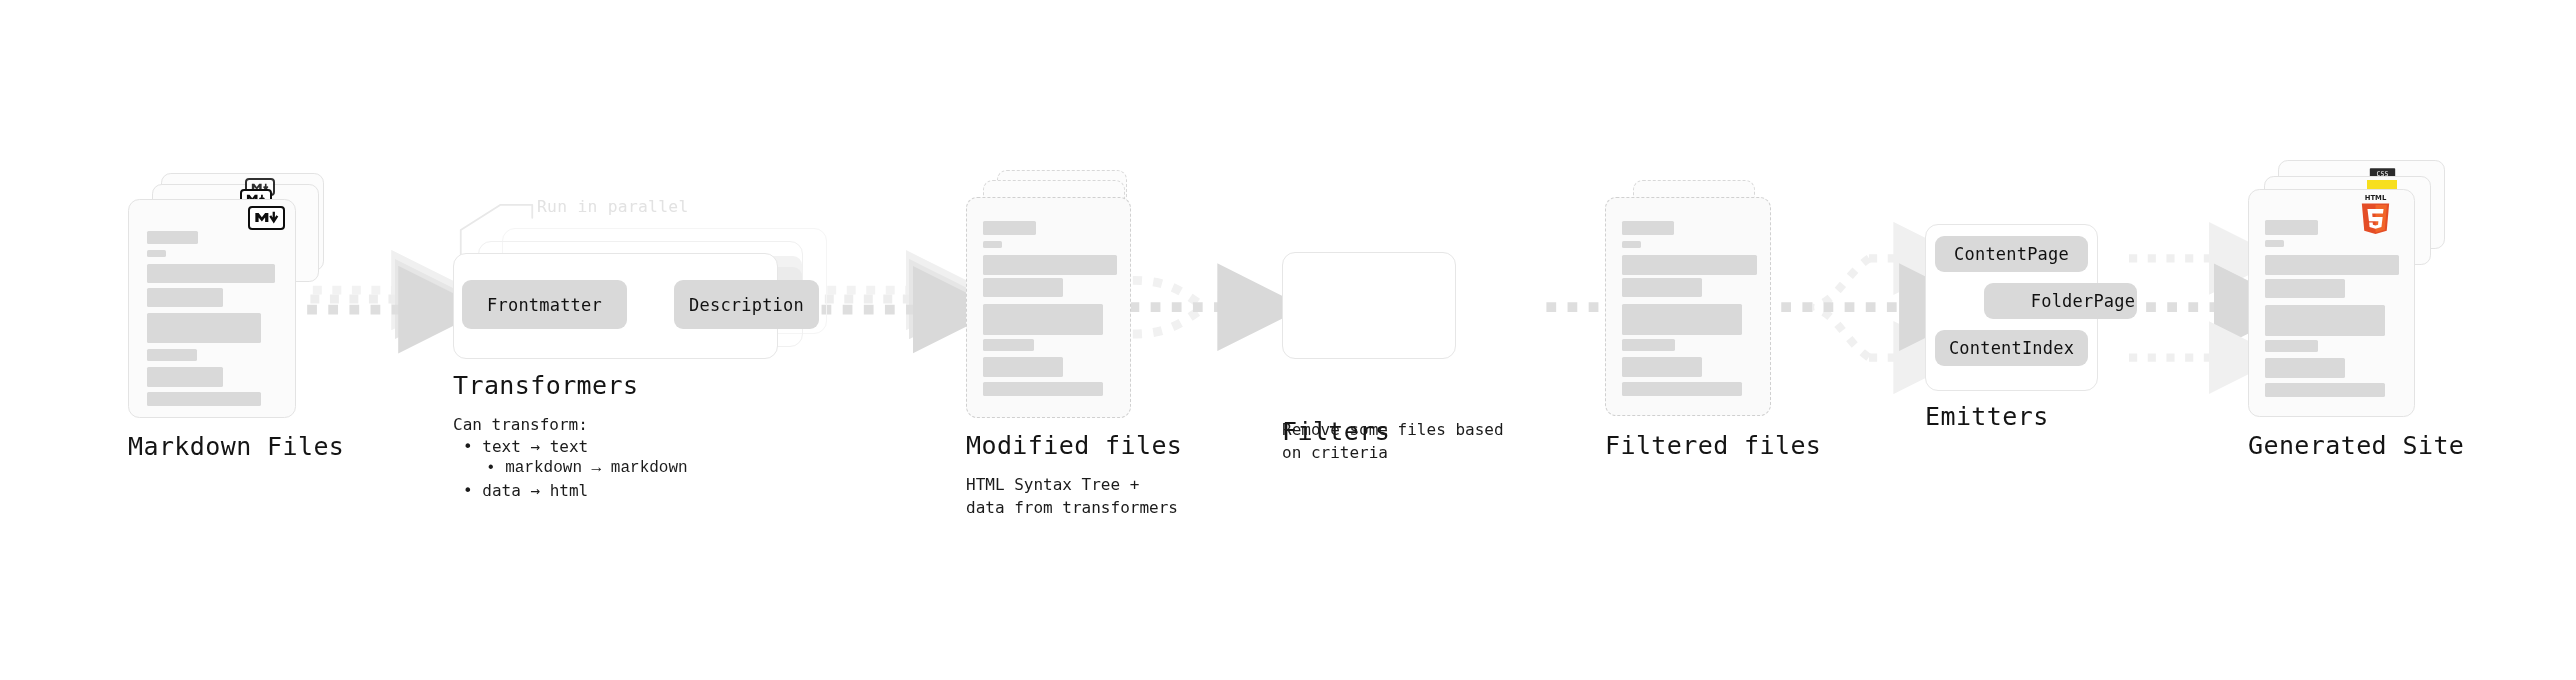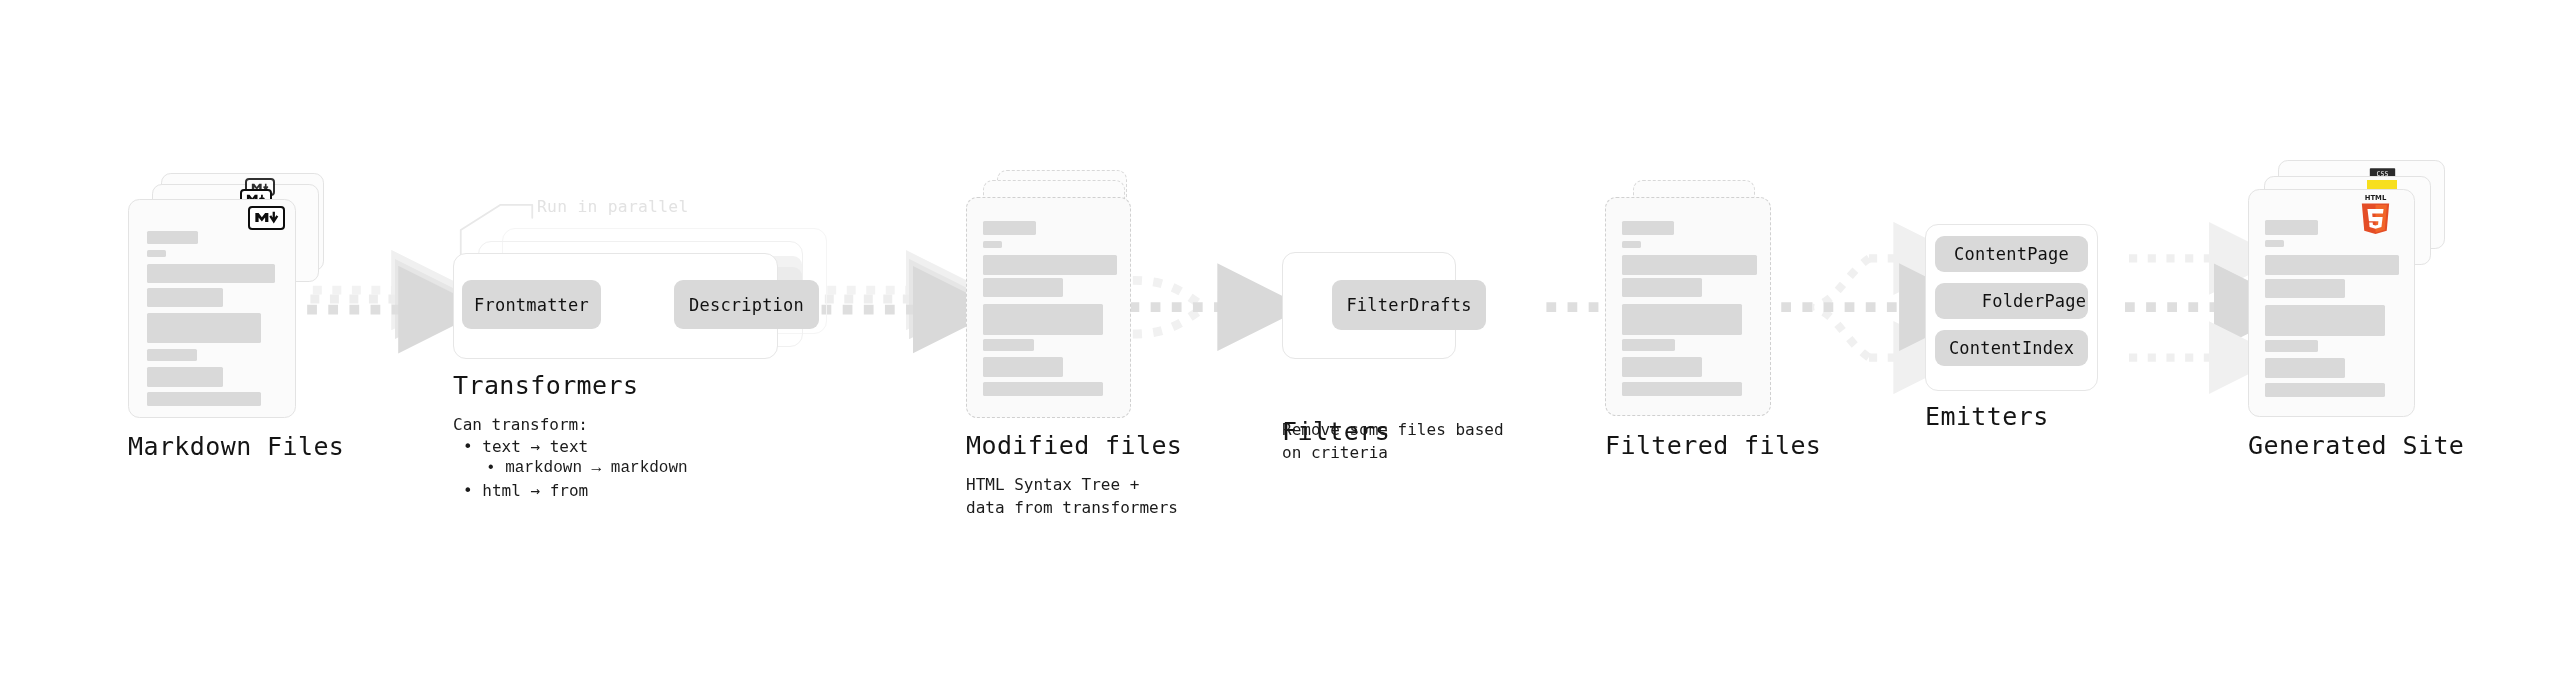--- a/index.html
+++ b/index.html
@@ -236,48 +236,47 @@
 
   <div class="groupbox fainter" style="left:502px; top:228px; width:325px; height:106px;"></div>
   <div class="pill ghost2" style="left:515px; top:256px; width:126px; height:49px;"></div>
   <div class="pill ghost2" style="left:657px; top:256px; width:145px; height:49px;"></div>
 
   <div class="groupbox faint" style="left:478px; top:241px; width:325px; height:106px;"></div>
   <div class="pill ghost" style="left:484px; top:267px; width:126px; height:50px;"></div>
   <div class="pill ghost" style="left:657px; top:267px; width:145px; height:50px;"></div>
 
   <div class="groupbox" style="left:453px; top:253px; width:325px; height:106px;"></div>
-  <div class="pill" style="left:462px; top:280px; width:139px; height:49px;">Frontmatter</div>
+  <div class="pill" style="left:462px; top:280px; width:165px; height:49px;">Frontmatter</div>
   <div class="pill" style="left:674px; top:280px; width:145px; height:49px;">Description</div>
 
   <div class="stage-title" style="left:453px; top:371px;">Transformers</div>
   <div class="stage-desc" style="left:453px; top:413px;">Can transform:</div>
   <div class="stage-desc" style="left:463px; top:435px;">• text → text</div>
   <div class="stage-desc" style="left:486px; top:457px;font-family:Liberation Mono, monospace;">• markdown → markdown</div>
-  <div class="stage-desc" style="left:463px; top:479px;">• html → from</div>
+  <div class="stage-desc" style="left:463px; top:479px;">• data → html</div>
 
   <div class="filecard dashed ghost" style="left:997px; top:170px; width:130px; height:89px; border-radius:9.8px;"></div>
   <div class="filecard dashed ghost" style="left:983px; top:180px; width:142px; height:89px; border-radius:9.8px;"></div>
   <div class="filecard dashed" style="left:966px; top:197px; width:165px; height:221px;">
     <div class="bar" style="left:16.3px; top:23px;  width:53px;  height:14px;"></div>
     <div class="bar" style="left:16.3px; top:43px;  width:18.7px;  height:6.5px;"></div>
     <div class="bar" style="left:16.3px; top:57px;  width:134px; height:19.5px;"></div>
     <div class="bar" style="left:16.3px; top:80px;  width:80px;  height:18.7px;"></div>
     <div class="bar" style="left:16.3px; top:106px; width:120px; height:31px;"></div>
     <div class="bar" style="left:16.3px; top:141px; width:51px;  height:12.2px;"></div>
     <div class="bar" style="left:16.3px; top:159px; width:80px;  height:19.5px;"></div>
     <div class="bar" style="left:16.3px; top:184px; width:120px; height:14px;"></div>
   </div>
 
   <div class="stage-title" style="left:966px; top:431px;">Modified files</div>
   <div class="stage-desc" style="left:966px; top:473px;">HTML Syntax Tree +
 data from transformers</div>
 
   <div class="groupbox" style="left:1282px; top:252px; width:174px; height:107px;"></div>
-  <div class="pill" style="left:1332px; top:280px; width:154px; height:50px;">FilterDrafts</div>
 
   <div class="stage-title" style="left:1282px; top:392px;margin-top:25px;">Filters</div>
   <div class="stage-desc" style="left:1282px; top:418px;">Remove some files based
 on criteria</div>
 
   <div class="filecard dashed ghost" style="left:1633px; top:180px; width:122px; height:89px; border-radius:9.8px;"></div>
   <div class="filecard dashed" style="left:1605px; top:197px; width:166px; height:219px;">
     <div class="bar" style="left:16.3px; top:23px;  width:52px;  height:14px;"></div>
     <div class="bar" style="left:16.3px; top:43px;  width:18.7px;  height:6.5px;"></div>
     <div class="bar" style="left:16.3px; top:57px;  width:135px; height:19.5px;"></div>
@@ -285,21 +284,21 @@
     <div class="bar" style="left:16.3px; top:106px; width:120px; height:31px;"></div>
     <div class="bar" style="left:16.3px; top:141px; width:53px;  height:12.2px;"></div>
     <div class="bar" style="left:16.3px; top:159px; width:80px;  height:19.5px;"></div>
     <div class="bar" style="left:16.3px; top:184px; width:120px; height:14px;"></div>
   </div>
 
   <div class="stage-title" style="left:1605px; top:431px;">Filtered files</div>
 
   <div class="groupbox" style="left:1925px; top:224px; width:173px; height:167px;"></div>
   <div class="pill" style="left:1935px; top:236px; width:153px; height:36px;">ContentPage</div>
-  <div class="pill" style="left:1935px; top:283px; width:153px; height:36px;padding-left:45px;">FolderPage</div>
+  <div class="pill" style="left:1984px; top:283px; width:153px; height:36px;padding-left:45px;">FolderPage</div>
   <div class="pill" style="left:1935px; top:330px; width:153px; height:36px;">ContentIndex</div>
 
   <div class="stage-title" style="left:1925px; top:402px;">Emitters</div>
 
   <div class="filecard ghost1" style="left:2278px; top:160px; width:167px; height:89px; border-radius:9.8px;"></div>
 
   <div class="badge-css" style="left:2369px; top:165px; width:27px; height:18px;">
     <svg width="27" height="18" viewBox="0 0 33 22" aria-hidden="true">
       <rect x="1" y="4" width="31" height="11" rx="1" fill="#2b2b2b"></rect>
       <rect x="1" y="16" width="31" height="4" fill="#264de4"></rect>

